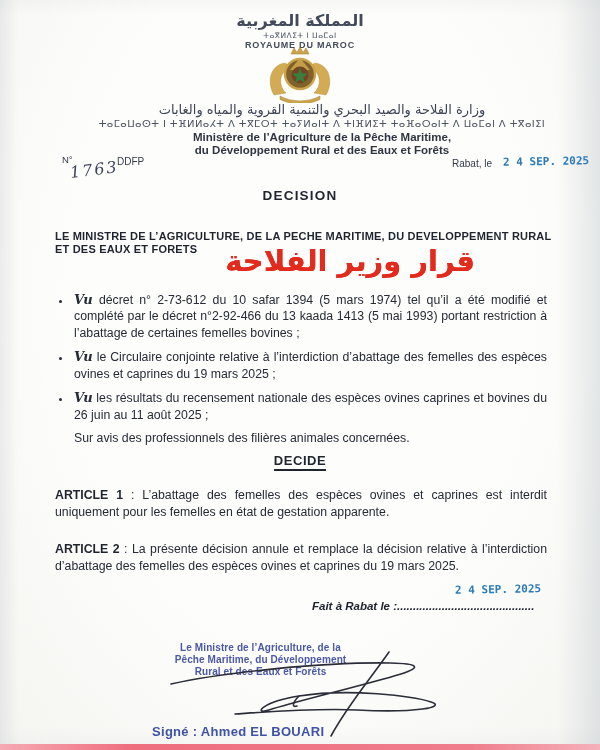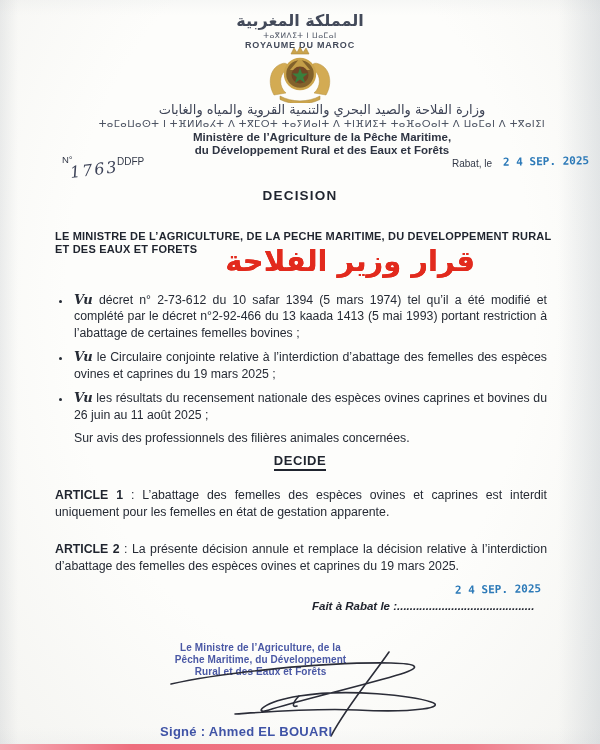--- a/index.html
+++ b/index.html
@@ -49,21 +49,21 @@
   .decide span{font-size:13px;font-weight:bold;letter-spacing:.6px;color:#1f242e;
     border-bottom:2px solid #1f242e;padding-bottom:1px;}
   .article{position:absolute;left:55px;width:492px;font-size:12.3px;line-height:1.38;
     text-align:justify;color:#262b35;}
   .article .label{font-weight:bold;color:#1f242e;}
   .article1{top:487px;} .article2{top:541px;}
   .fait{position:absolute;left:312px;top:600px;font-size:11.5px;font-weight:bold;font-style:italic;color:#20242e;}
   .sig-title{position:absolute;top:642px;left:148px;width:225px;text-align:center;
     color:#4a58a5;font-weight:bold;font-size:10px;line-height:1.2;letter-spacing:.1px;}
   .sig-scribble{position:absolute;top:650px;left:165px;}
-  .signed{position:absolute;top:724px;left:160px;color:#3f53a6;font-weight:bold;font-size:13px;letter-spacing:.3px;}
+  .signed{position:absolute;top:724px;left:152px;color:#3f53a6;font-weight:bold;font-size:13px;letter-spacing:.3px;}
   .pink-strip{position:absolute;bottom:0;left:0;right:0;height:6px;
     background:linear-gradient(90deg,#f6aab4,#ee6e7e 22%,#ef7d8b 78%,#f5b0ba);}
 </style>
 </head>
 <body>
 
 <div class="page">
   <div class="scan-shade"></div>
 
   <div class="header">

